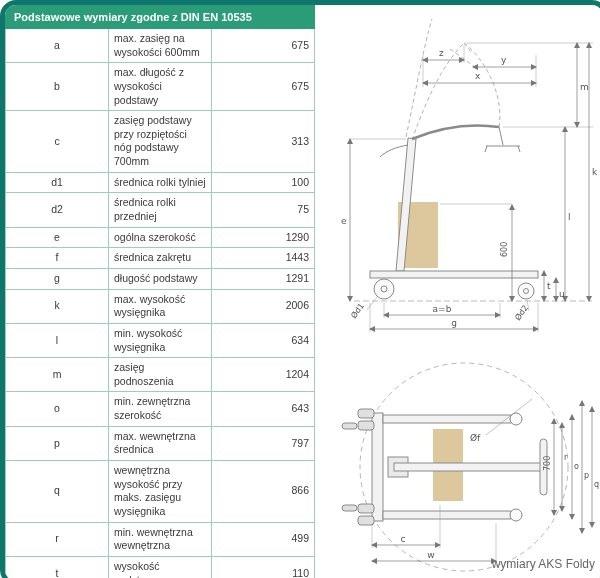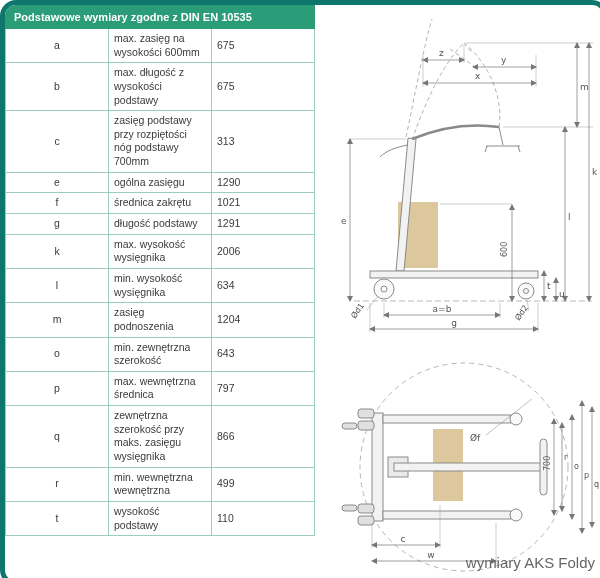--- a/index.html
+++ b/index.html
@@ -2,24 +2,24 @@
 <html><head>
 <meta charset="utf-8">
 <style>
   html,body{margin:0;padding:0;background:#fff;}
   body{width:600px;height:578px;font-family:"Liberation Sans",sans-serif;}
   .page{width:598px;height:576px;border:5px solid #0f766e;border-radius:16px;overflow:hidden;display:flex;background:#fff;}
   table.spec{border-collapse:collapse;flex:0 0 310px;width:310px;align-self:flex-start;table-layout:fixed;}
   table.spec th{background:#2a9c78;color:#fff;font-size:11px;font-weight:bold;text-align:left;padding:5px 8px;border:1px solid #2a9c78;}
   table.spec td{border:1px solid #9fcdbb;font-size:10.5px;color:#3a3a3a;padding:3px 5px;line-height:1.3;vertical-align:middle;}
   td.k{width:20px;text-align:center;}
-  td.v{width:58px;text-align:left;}
+  td.v{width:58px;text-align:right;}
   .drawing{flex:1;position:relative;}
   .drawing svg{position:absolute;top:0;left:0;}
-  .caption{position:absolute;bottom:10px;right:8px;font-size:15px;color:#666;}
+  .caption{position:absolute;bottom:10px;right:8px;font-size:12px;color:#666;}
   svg text{font-family:"DejaVu Sans",sans-serif;font-size:9px;fill:#555;}
   svg text.sm{font-size:8px;}
   .dimline{stroke:#777;stroke-width:0.7;}
   .extline{stroke:#999;stroke-width:0.5;}
 </style>
 </head>
 <body>
 
 <div class="page">
 
@@ -39,28 +39,38 @@
           <td class="k">b</td>
           <td class="d">max. długość z wysokości podstawy</td>
           <td class="v">675</td>
         </tr>
       <tr>
           <td class="k">c</td>
           <td class="d">zasięg podstawy przy rozpiętości nóg podstawy 700mm</td>
           <td class="v">313</td>
         </tr>
       <tr>
+          <td class="k">d1</td>
+          <td class="d">średnica rolki tylniej</td>
+          <td class="v">100</td>
+        </tr>
+      <tr>
+          <td class="k">d2</td>
+          <td class="d">średnica rolki przedniej</td>
+          <td class="v">75</td>
+        </tr>
+      <tr>
           <td class="k">e</td>
-          <td class="d">ogólna zasięgu</td>
+          <td class="d">ogólna szerokość</td>
           <td class="v">1290</td>
         </tr>
       <tr>
           <td class="k">f</td>
           <td class="d">średnica zakrętu</td>
-          <td class="v">1021</td>
+          <td class="v">1443</td>
         </tr>
       <tr>
           <td class="k">g</td>
           <td class="d">długość podstawy</td>
           <td class="v">1291</td>
         </tr>
       <tr>
           <td class="k">k</td>
           <td class="d">max. wysokość wysięgnika</td>
           <td class="v">2006</td>
@@ -80,21 +90,21 @@
           <td class="d">min. zewnętrzna szerokość</td>
           <td class="v">643</td>
         </tr>
       <tr>
           <td class="k">p</td>
           <td class="d">max. wewnętrzna średnica</td>
           <td class="v">797</td>
         </tr>
       <tr>
           <td class="k">q</td>
-          <td class="d">zewnętrzna szerokość przy maks. zasięgu wysięgnika</td>
+          <td class="d">wewnętrzna wysokość przy maks. zasięgu wysięgnika</td>
           <td class="v">866</td>
         </tr>
       <tr>
           <td class="k">r</td>
           <td class="d">min. wewnętrzna wewnętrzna</td>
           <td class="v">499</td>
         </tr>
       <tr>
           <td class="k">t</td>
           <td class="d">wysokość podstawy</td>

